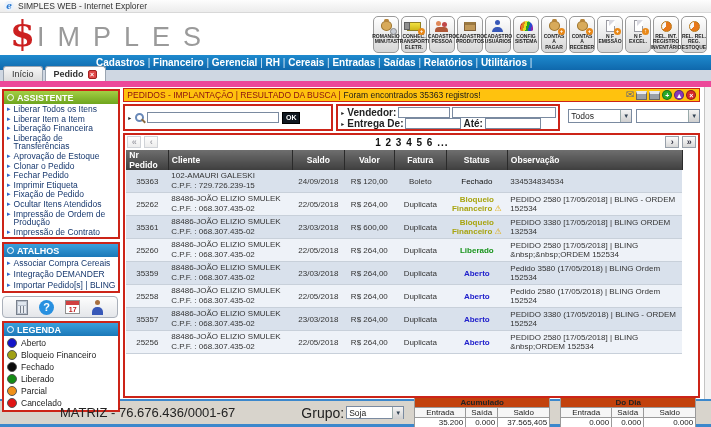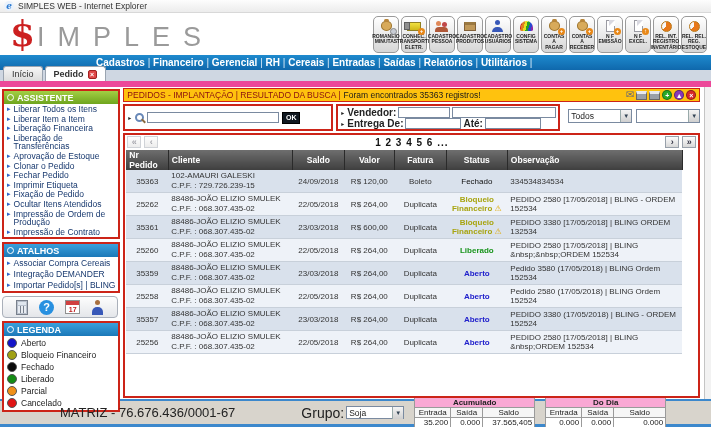--- a/index.html
+++ b/index.html
@@ -154,24 +154,24 @@
   .warn { color:#e0a800; font-size:8px; }
 
   
   .footer { height:28px; background:#d8d4cc; border-top:2px solid #3c88cc; border-bottom:3px solid #3c88cc;
     display:flex; align-items:center; }
   .matriz { font-size:13px; color:#222; margin-left:60px; }
   .grupolbl { font-size:14px; margin-left:66px; }
   .grupo .selbox { width:58px; height:13px; }
   .minitbl { border-collapse:collapse; margin-left:10px; }
   .minitbl td { border:1px solid #9a9a9a; background:#fff; font-size:8px; height:9px; padding:0 2px; text-align:center; }
-  .minitbl .tt { background:#f9a8d4; font-weight:bold; }
+  .minitbl .tt { background:#c2410c; font-weight:bold; }
   .minitbl .hd { background:#f6f6f6; }
   .minitbl .vv { text-align:right; }
-  .aw1{width:36px}.aw2{width:32px}.aw3{width:52px}
+  .aw1{width:51px}.aw2{width:32px}.aw3{width:52px}
 </style>
 </head>
 <body>
 
 <div class="titlebar">
   <span class="ie-ico">e</span>
   <span class="wtitle">SIMPLES WEB - Internet Explorer</span>
 </div>
 
 <div class="logorow">

